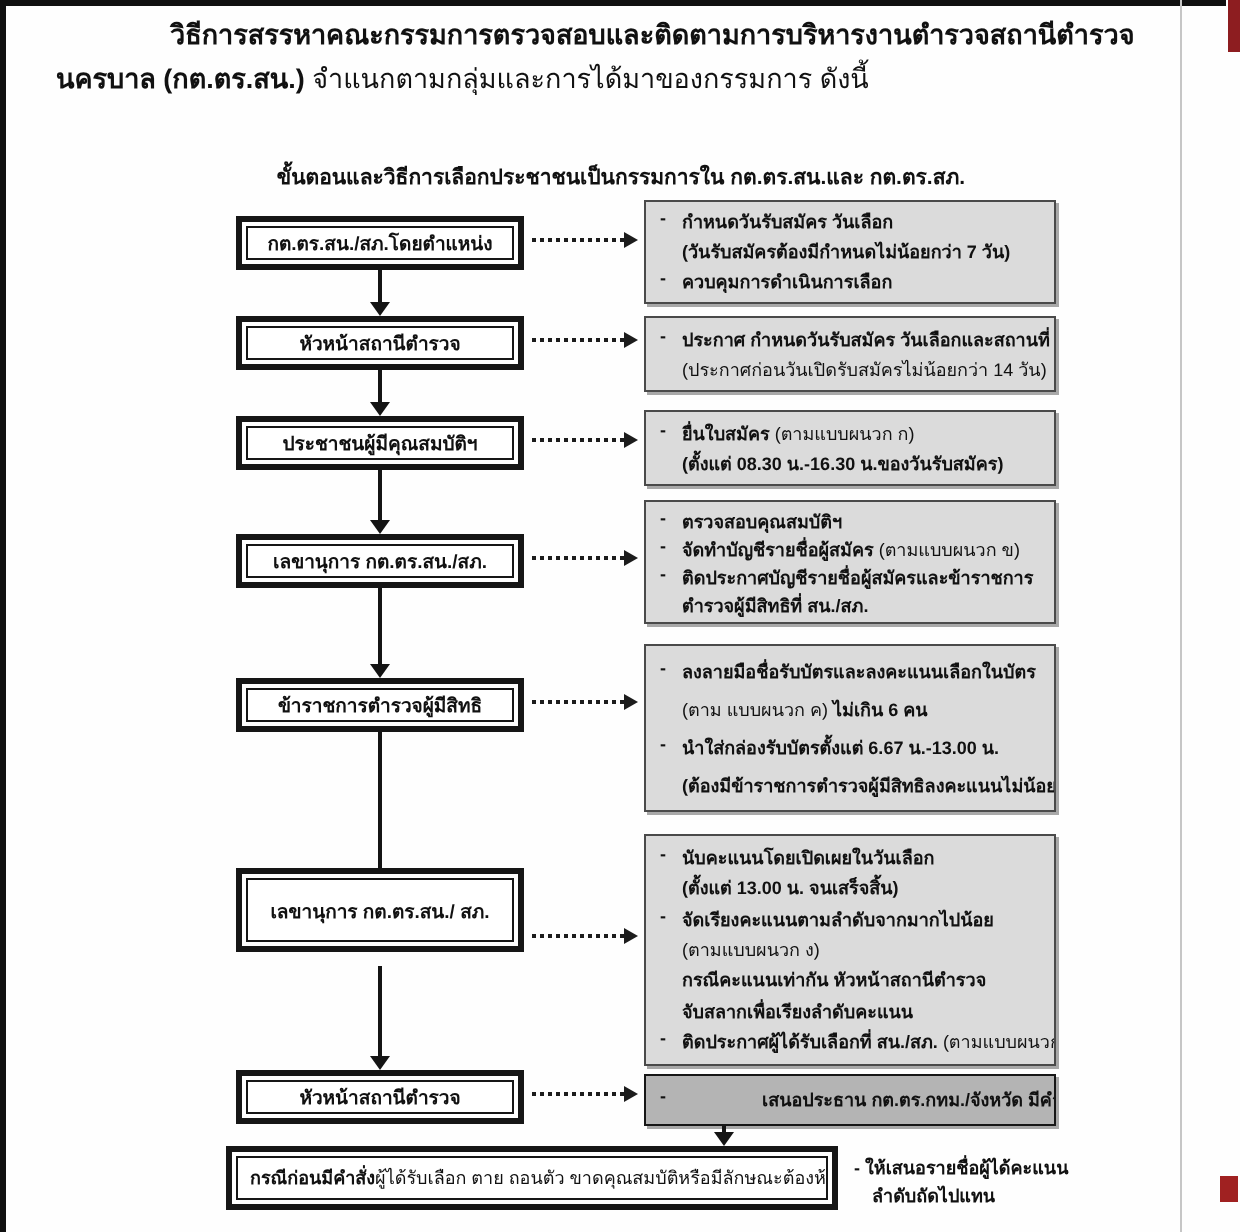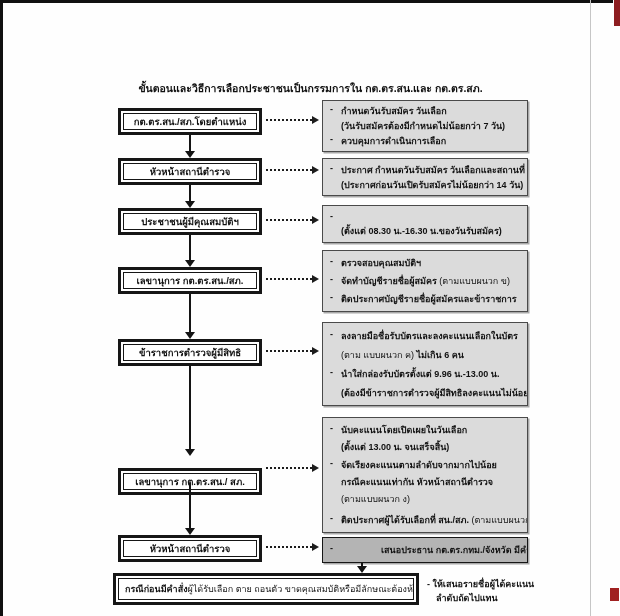--- a/index.html
+++ b/index.html
@@ -55,20 +55,24 @@
 <body>
 
 <div class="stage">
 
   <div class="edge-top"></div>
   <div class="edge-left"></div>
   <div class="page-line"></div>
   <div class="red-top"></div>
   <div class="red-bottom"></div>
 
+  <div class="title">
+    <div class="t1">วิธีการสรรหาคณะกรรมการตรวจสอบและติดตามการบริหารงานตำรวจสถานีตำรวจ</div>
+    <div class="t2"><b>นครบาล (กต.ตร.สน.)</b><span class="rest"> จำแนกตามกลุ่มและการได้มาของกรรมการ ดังนี้</span></div>
+  </div>
 
   <div class="chart-header">ขั้นตอนและวิธีการเลือกประชาชนเป็นกรรมการใน กต.ตร.สน.และ กต.ตร.สภ.</div>
 
   <div id="flow-layer">
       <div class="dbox" style="left: 118px; top: 108px; width: 144px; height: 27px;">
         <div class="dbox-in">กต.ตร.สน./สภ.โดยตำแหน่ง</div>
       </div>
       <div class="harr" style="left: 266px; top: 119px;"></div>
       <div class="harr-h" style="left: 312px; top: 116px;"></div>
       <div class="gbox" style="left: 322px; top: 100px; width: 206px; height: 52px;">
@@ -92,33 +96,34 @@
       </div>
       <div class="harr" style="left: 266px; top: 169px;"></div>
       <div class="harr-h" style="left: 312px; top: 166px;"></div>
       <div class="gbox" style="left: 322px; top: 158px; width: 206px; height: 38px;">
         <div class="ln">
           <div class="bu">-</div>
           <div class="tx"><span style="font-weight: bold;">ประกาศ กำหนดวันรับสมัคร วันเลือกและสถานที่</span></div>
         </div>
         <div class="ln">
           <div class="bu"></div>
-          <div class="tx"><span style="font-weight: bold; text-align: right;">(ประกาศก่อนวันเปิดรับสมัครไม่น้อยกว่า 14 วัน)</span></div>
+          <div class="tx"><span style="font-weight: normal; text-align: right;">(ประกาศก่อนวันเปิดรับสมัครไม่น้อยกว่า 14 วัน)</span></div>
         </div>
       </div>
       <div class="varr" style="left: 189px; top: 185px; height: 17px;"></div>
       <div class="varr-h" style="left: 185px; top: 201px;"></div>
       <div class="dbox" style="left: 118px; top: 208px; width: 144px; height: 27px;">
         <div class="dbox-in">ประชาชนผู้มีคุณสมบัติฯ</div>
       </div>
       <div class="harr" style="left: 266px; top: 219px;"></div>
       <div class="harr-h" style="left: 312px; top: 216px;"></div>
       <div class="gbox" style="left: 322px; top: 205px; width: 206px; height: 38px;">
         <div class="ln">
           <div class="bu">-</div>
+          <div class="tx"><span style="font-weight: bold;">ยื่นใบสมัคร </span><span style="font-weight: normal;">(ตามแบบผนวก ก)</span></div>
         </div>
         <div class="ln">
           <div class="bu"></div>
           <div class="tx"><span style="font-weight: bold;">(ตั้งแต่ 08.30 น.-16.30 น.ของวันรับสมัคร)</span></div>
         </div>
       </div>
       <div class="varr" style="left: 189px; top: 235px; height: 26px;"></div>
       <div class="varr-h" style="left: 185px; top: 260px;"></div>
       <div class="dbox" style="left: 118px; top: 267px; width: 144px; height: 27px;">
         <div class="dbox-in">เลขานุการ กต.ตร.สน./สภ.</div>
@@ -131,76 +136,81 @@
           <div class="tx"><span style="font-weight: bold;">ตรวจสอบคุณสมบัติฯ</span></div>
         </div>
         <div class="ln">
           <div class="bu">-</div>
           <div class="tx"><span style="font-weight: bold;">จัดทำบัญชีรายชื่อผู้สมัคร </span><span style="font-weight: normal;">(ตามแบบผนวก ข)</span></div>
         </div>
         <div class="ln">
           <div class="bu">-</div>
           <div class="tx"><span style="font-weight: bold;">ติดประกาศบัญชีรายชื่อผู้สมัครและข้าราชการ</span></div>
         </div>
+        <div class="ln">
+          <div class="bu"></div>
+          <div class="tx"><span style="font-weight: bold;">ตำรวจผู้มีสิทธิที่ สน./สภ.</span></div>
+        </div>
       </div>
       <div class="varr" style="left: 189px; top: 294px; height: 39px;"></div>
       <div class="varr-h" style="left: 185px; top: 332px;"></div>
       <div class="dbox" style="left: 118px; top: 339px; width: 144px; height: 27px;">
         <div class="dbox-in">ข้าราชการตำรวจผู้มีสิทธิ</div>
       </div>
       <div class="harr" style="left: 266px; top: 350px;"></div>
       <div class="harr-h" style="left: 312px; top: 347px;"></div>
       <div class="gbox" style="left: 322px; top: 322px; width: 206px; height: 84px;">
         <div class="ln">
           <div class="bu">-</div>
           <div class="tx"><span style="font-weight: bold; text-align: center;">ลงลายมือชื่อรับบัตรและลงคะแนนเลือกในบัตร</span></div>
         </div>
         <div class="ln">
           <div class="bu"></div>
           <div class="tx"><span style="font-weight: normal;">(ตาม แบบผนวก ค) </span><span style="font-weight: bold;">ไม่เกิน 6 คน</span></div>
         </div>
         <div class="ln">
           <div class="bu">-</div>
-          <div class="tx"><span style="font-weight: bold;">นำใส่กล่องรับบัตรตั้งแต่ 9.96 น.-13.00 น.</span></div>
+          <div class="tx"><span style="font-weight: bold;">นำใส่กล่องรับบัตรตั้งแต่ 6.67 น.-13.00 น.</span></div>
         </div>
         <div class="ln">
           <div class="bu"></div>
           <div class="tx"><span style="font-weight: bold;">(ต้องมีข้าราชการตำรวจผู้มีสิทธิลงคะแนนไม่น้อย</span></div>
         </div>
       </div>
       <div class="varr" style="left: 189px; top: 366px; height: 84px;"></div>
       <div class="varr-h" style="left: 185px; top: 449px;"></div>
-      <div class="dbox" style="left: 118px; top: 468px; width: 144px; height: 27px;">
+      <div class="dbox" style="left: 118px; top: 434px; width: 144px; height: 42px;">
         <div class="dbox-in">เลขานุการ กต.ตร.สน./ สภ.</div>
       </div>
       <div class="harr" style="left: 266px; top: 467px;"></div>
       <div class="harr-h" style="left: 312px; top: 464px;"></div>
       <div class="gbox" style="left: 322px; top: 417px; width: 206px; height: 116px;">
         <div class="ln">
           <div class="bu">-</div>
           <div class="tx"><span style="font-weight: bold;">นับคะแนนโดยเปิดเผยในวันเลือก</span></div>
         </div>
         <div class="ln">
           <div class="bu"></div>
           <div class="tx"><span style="font-weight: bold;">(ตั้งแต่ 13.00 น. จนเสร็จสิ้น)</span></div>
         </div>
         <div class="ln">
           <div class="bu">-</div>
           <div class="tx"><span style="font-weight: bold;">จัดเรียงคะแนนตามลำดับจากมากไปน้อย</span></div>
         </div>
         <div class="ln">
           <div class="bu"></div>
+          <div class="tx"><span style="font-weight: normal;">(ตามแบบผนวก ง)</span></div>
+        </div>
+        <div class="ln">
+          <div class="bu"></div>
           <div class="tx"><span style="font-weight: bold;">กรณีคะแนนเท่ากัน  หัวหน้าสถานีตำรวจ</span></div>
         </div>
         <div class="ln">
           <div class="bu"></div>
-          <div class="tx"><span style="font-weight: normal;">(ตามแบบผนวก ง)</span></div>
-        </div>
-        <div class="ln">
-          <div class="bu"></div>
+          <div class="tx"><span style="font-weight: bold;">จับสลากเพื่อเรียงลำดับคะแนน</span></div>
         </div>
         <div class="ln">
           <div class="bu">-</div>
           <div class="tx"><span style="font-weight: bold; margin-top: 20px;">ติดประกาศผู้ได้รับเลือกที่ สน./สภ. </span><span style="font-weight: normal;">(ตามแบบผนวก จ)</span></div>
         </div>
       </div>
       <div class="varr" style="left: 189px; top: 483px; height: 46px;"></div>
       <div class="varr-h" style="left: 185px; top: 528px;"></div>
       <div class="dbox" style="left: 118px; top: 535px; width: 144px; height: 27px;">
         <div class="dbox-in">หัวหน้าสถานีตำรวจ</div>

